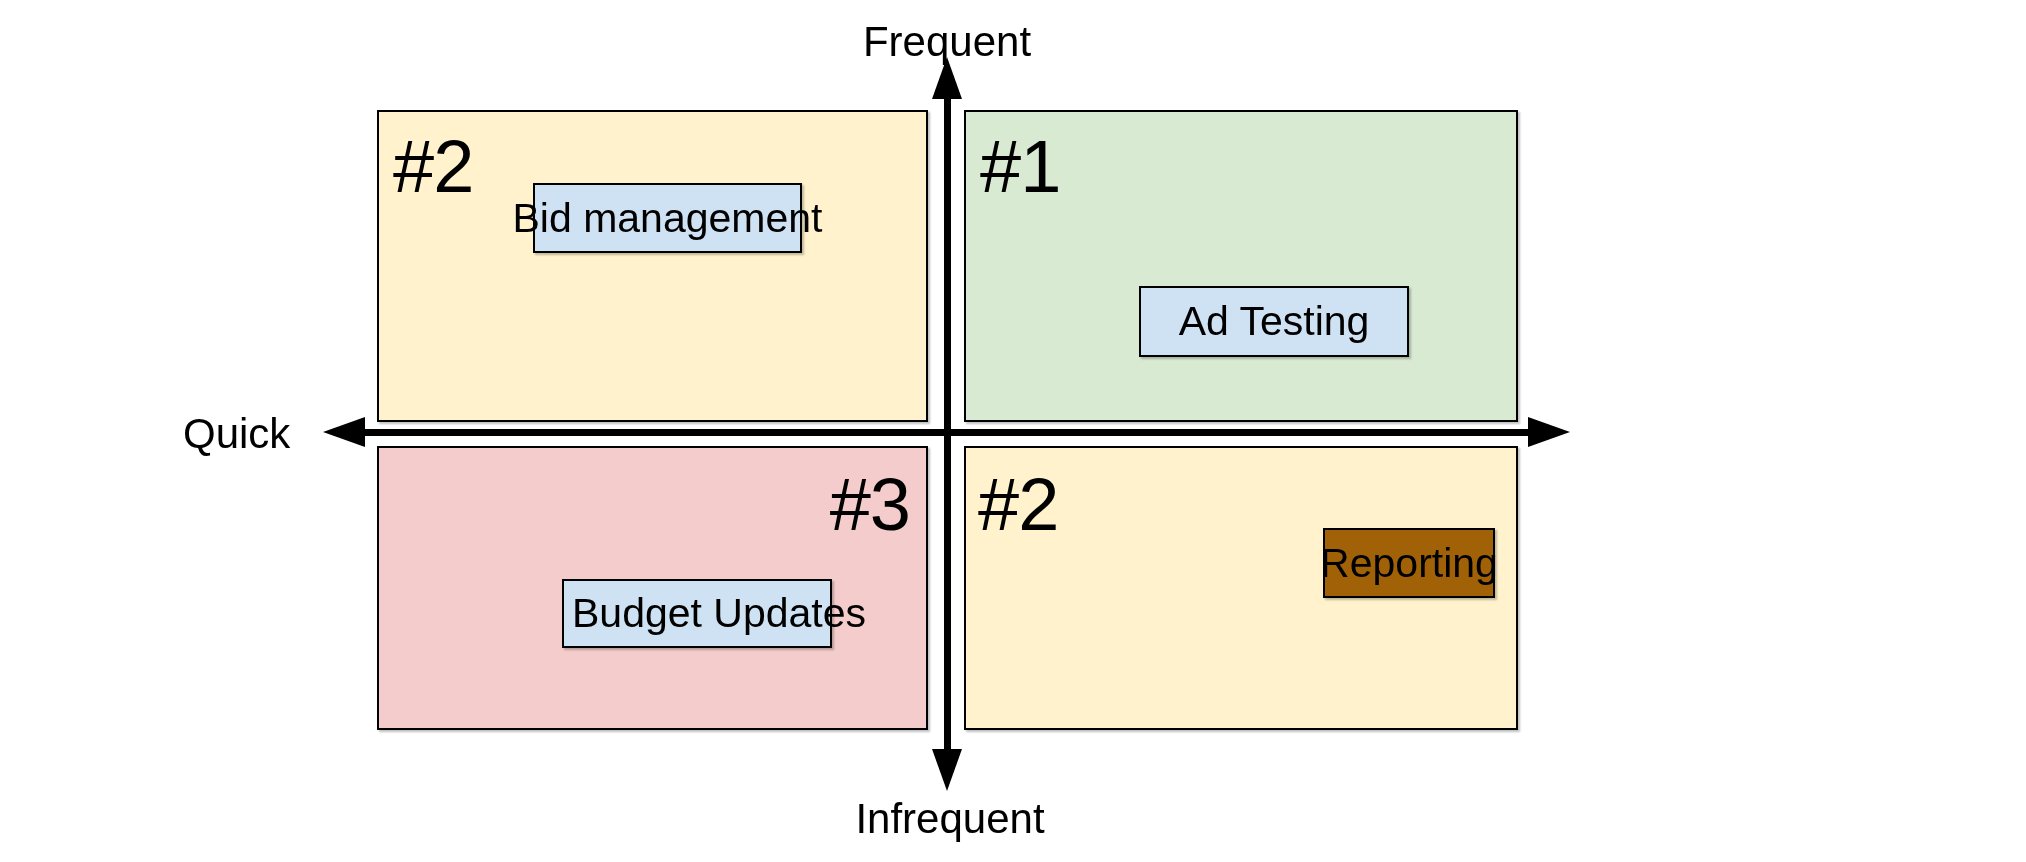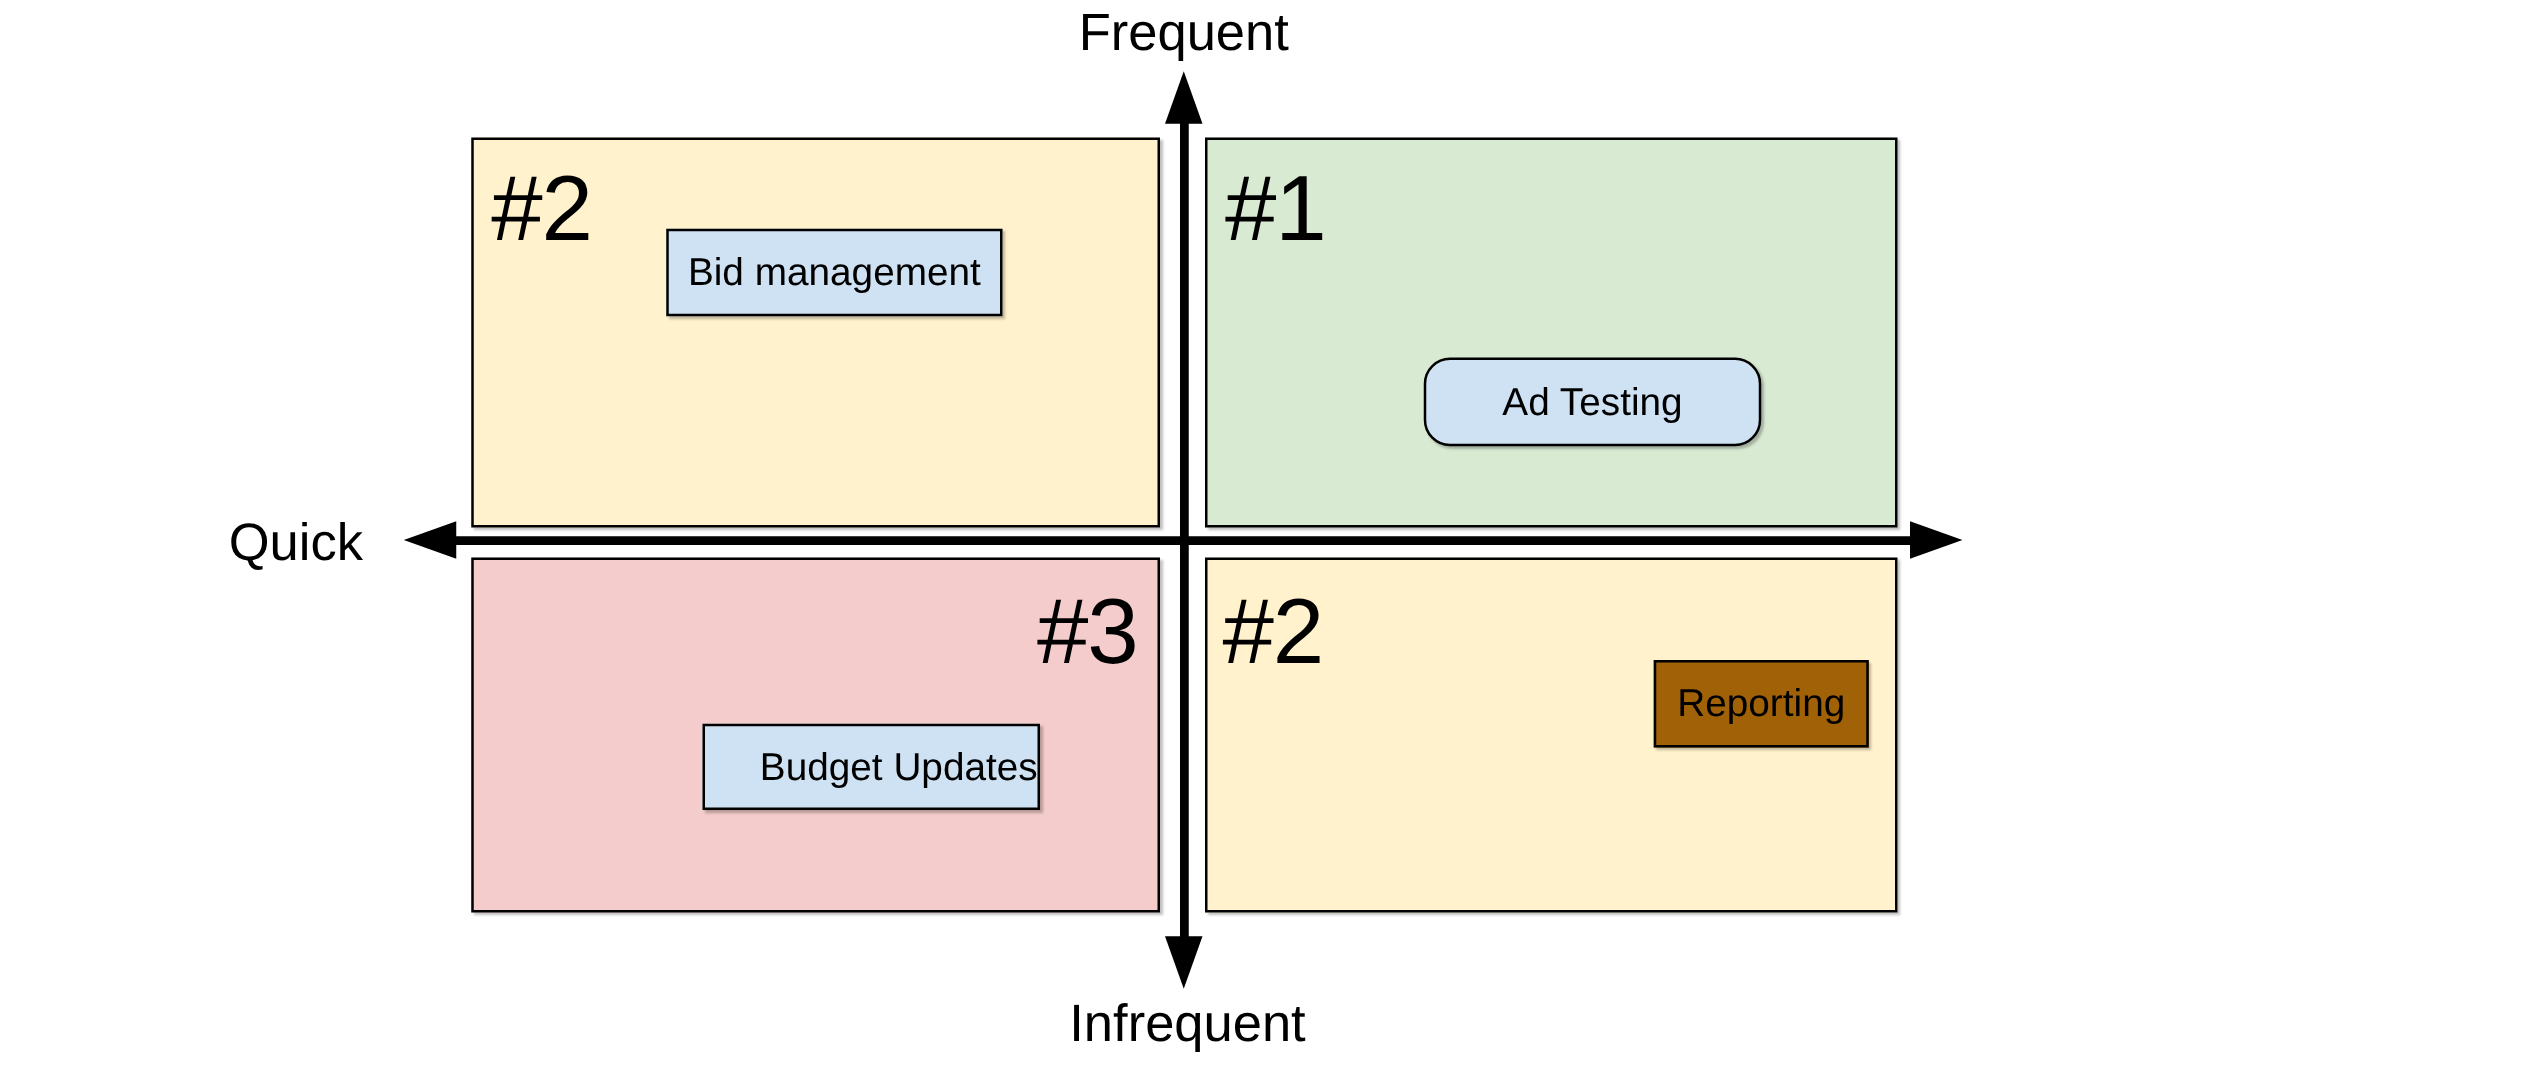--- a/index.html
+++ b/index.html
@@ -38,21 +38,21 @@
   .rank-bl { right: 16px; top: 20px; }
   .rank-br { left: 12px; top: 20px; }
 
   
   .task-box {
     position: absolute;
     border: 2px solid #000000;
     display: flex;
     align-items: center;
     justify-content: center;
-    font-size: 31px;
+    font-size: 41px;
     box-shadow: 2px 2px 2px rgba(0,0,0,0.25);
     white-space: nowrap;
   }
   .task-bid       { left: 154px; top: 71px;  width: 269px; height: 70px; }
   .task-ad        { left: 173px; top: 174px; width: 270px; height: 71px; }
   .task-budget    { left: 183px; top: 131px; width: 270px; height: 69px; }
   .task-reporting { left: 357px; top: 80px;  width: 172px; height: 70px; }
 
   
   .axis-shaft { position: absolute; background: #000000; }
@@ -85,21 +85,21 @@
     border-left: 42px solid #000000;
   }
 
   
   .axis-label {
     position: absolute;
     font-size: 42px;
     line-height: 1.15;
     white-space: nowrap;
   }
-  .label-top    { left: 947px;  top: 2px;   transform: translateX(-50%); }
+  .label-top    { left: 947px;  top: 18px;   transform: translateX(-50%); }
   .label-bottom { left: 950px;  top: 795px; transform: translateX(-50%); }
   .label-left   { left: 183px;  top: 410px; }
   .label-right  { left: 1582px; top: 410px; }
 </style>
 </head>
 <body>
 
 <div class="canvas">
 
   <div class="axis-shaft y-shaft"></div>
@@ -113,21 +113,21 @@
   <div class="axis-label label-bottom">Infrequent</div>
   <div class="axis-label label-left">Quick</div>
 
   <div class="quadrant q-tl" style="background-color: rgb(255, 242, 204);">
     <div class="rank rank-tl">#2</div>
     <div class="task-box task-bid" style="background-color: rgb(207, 226, 243);">Bid management</div>
   </div>
 
   <div class="quadrant q-tr" style="background-color: rgb(217, 234, 211);">
     <div class="rank rank-tr">#1</div>
-    <div class="task-box task-ad" style="background-color: rgb(207, 226, 243); border-radius: 21px;">Ad Testing</div>
+    <div class="task-box task-ad" style="background-color: rgb(207, 226, 243);">Ad Testing</div>
   </div>
 
   <div class="quadrant q-bl" style="background-color: rgb(244, 204, 204);">
     <div class="rank rank-bl">#3</div>
     <div class="task-box task-budget" style="background-color: rgb(207, 226, 243); padding-left: 44px;">Budget Updates</div>
   </div>
 
   <div class="quadrant q-br" style="background-color: rgb(255, 242, 204);">
     <div class="rank rank-br">#2</div>
     <div class="task-box task-reporting" style="background-color: #a16207;">Reporting</div>

